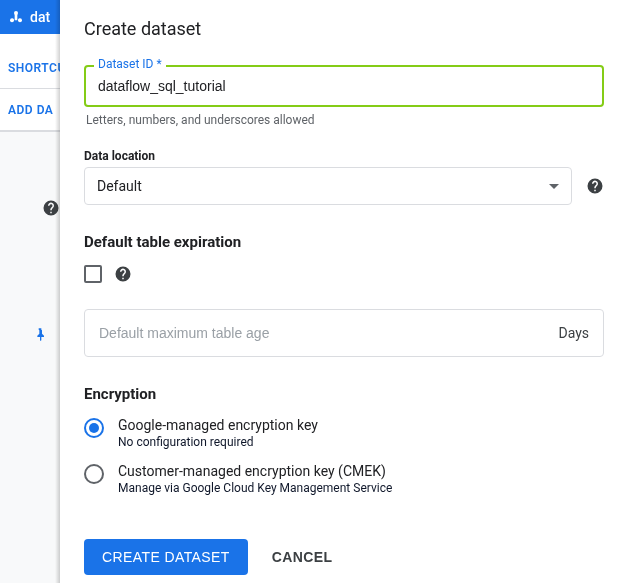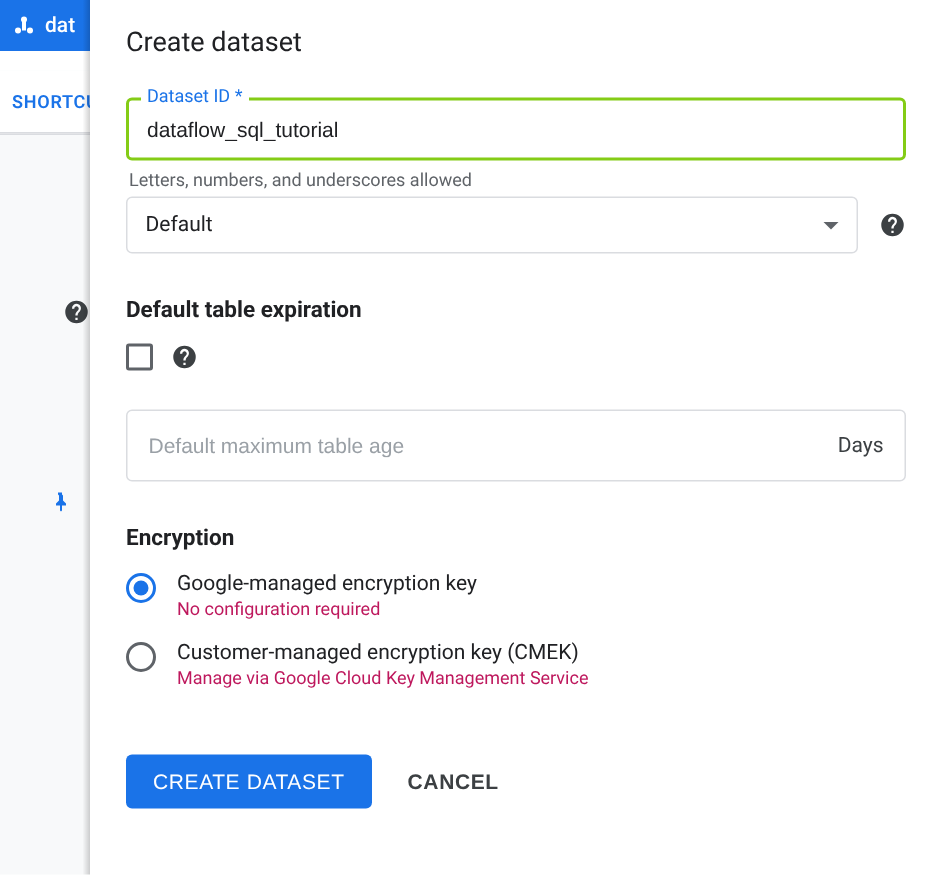--- a/index.html
+++ b/index.html
@@ -37,21 +37,21 @@
     .age-row { margin-top:26px; display:flex; align-items:center; border:1px solid #dadce0; border-radius:4px; height:48px; padding:0 14px; color:#9aa0a6; font-size:14px; }
     .age-row input { flex:1; border:none; outline:none; font-size:14px; color:#202124; background:transparent; }
     .age-row input::placeholder { color:#9aa0a6; }
     .age-suffix { color:#3c4043; }
 
     .radio-row { display:flex; align-items:flex-start; gap:14px; margin-top:14px; cursor:pointer; }
     .radio-outer { width:20px; height:20px; border-radius:50%; border:2px solid #5f6368; flex-shrink:0; display:flex; align-items:center; justify-content:center; margin-top:1px; }
     .radio-outer.sel { border-color:#1a73e8; }
     .radio-inner { width:10px; height:10px; border-radius:50%; background:#1a73e8; }
     .radio-title { font-size:14px; color:#202124; }
-    .radio-sub { font-size:12px; color:#be185d; margin-top:2px; }
+    .radio-sub { font-size:12px; color:#0f172a; margin-top:2px; }
 
     .actions { display:flex; gap:24px; align-items:center; margin-top:44px; margin-bottom:24px; }
     .btn-primary { background:#1a73e8; color:#fff; border:none; border-radius:4px; height:36px; padding:0 18px; font-size:14px; font-weight:500; letter-spacing:0.4px; cursor:pointer; }
     .btn-flat { background:none; border:none; color:#3c4043; font-size:14px; font-weight:700; letter-spacing:0.4px; cursor:pointer; }
 
     .help-ic { width:18px; height:18px; fill:#3c4043; flex-shrink:0; cursor:pointer; }
   </style>
 </head>
 <body>
 
@@ -61,40 +61,42 @@
         <circle cx="12" cy="6" r="3"></circle>
         <circle cx="6" cy="17" r="3"></circle>
         <circle cx="18" cy="17" r="3"></circle>
         <path d="M11 8h2v8h-2zM8 15l-2 2M16 15l2 2" stroke="#fff" stroke-width="2"></path>
       </svg>
     <span>dat</span>
   </div>
   <div class="bg-side">
     <div class="bg-side-top">
       <div class="bg-tab">SHORTCU</div>
+      <div class="bg-tab">ADD DA</div>
     </div>
     <svg class="help-ic bg-question" viewBox="0 0 24 24">
         <path d="M12 2a10 10 0 1 0 10 10A10 10 0 0 0 12 2zm1 17h-2v-2h2zm2.07-7.75l-.9.92A3.4 3.4 0 0 0 13 15h-2v-.5a4 4 0 0 1 1.17-2.83l1.24-1.26A2 2 0 1 0 10 9H8a4 4 0 1 1 7.07 2.25z"></path>
       </svg>
     <svg class="bg-pin" width="16" height="16" viewBox="0 0 24 24" fill="#1a73e8">
         <path d="M14 4V2h-4v2l1 1v5l-3 3v2h4v5l1 1 1-1v-5h4v-2l-3-3V5z"></path>
       </svg>
   </div>
   <div class="shadow"></div>
 
   <div class="panel">
     <div class="panel-title">Create dataset</div>
     <div class="panel-body">
 
       <div class="field-wrap">
         <label class="field-label-float">Dataset ID *</label>
         <input class="text-input" type="text" value="dataflow_sql_tutorial" style="">
       </div>
       <div class="field-hint">Letters, numbers, and underscores allowed</div>
 
+      <div class="loc-label">Data location</div>
       <div class="loc-row">
         <div class="select-box">
           <span>Default</span>
           <span class="tri"></span>
         </div>
         <svg class="help-ic" viewBox="0 0 24 24">
             <path d="M12 2a10 10 0 1 0 10 10A10 10 0 0 0 12 2zm1 17h-2v-2h2zm2.07-7.75l-.9.92A3.4 3.4 0 0 0 13 15h-2v-.5a4 4 0 0 1 1.17-2.83l1.24-1.26A2 2 0 1 0 10 9H8a4 4 0 1 1 7.07 2.25z"></path>
           </svg>
       </div>
 

